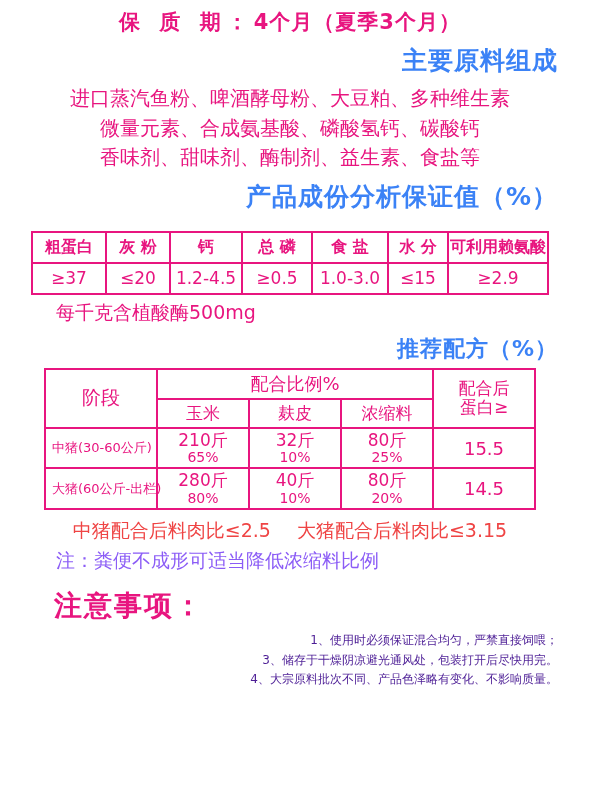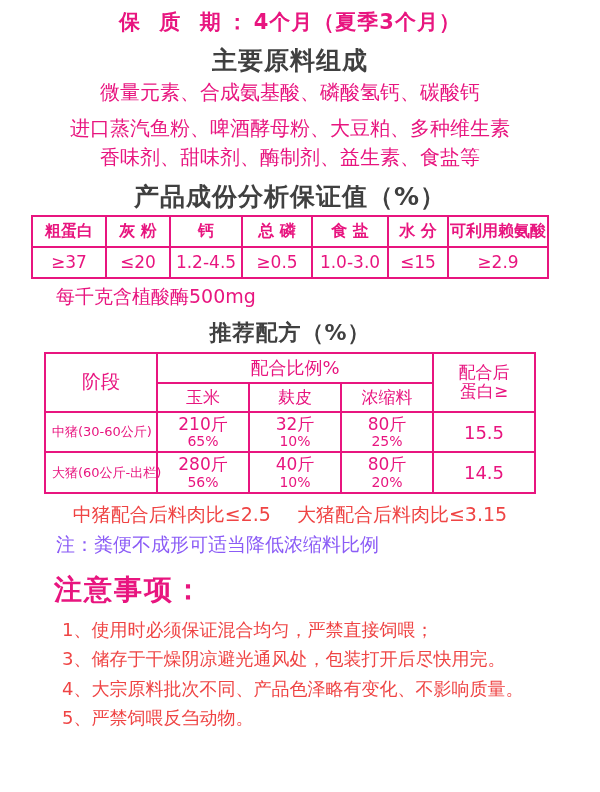--- a/index.html
+++ b/index.html
@@ -32,24 +32,24 @@
     padding-top: 8px;
     color: #e8157f;
     white-space: nowrap;
   }
   .shelf-line .sp {
     letter-spacing: 6px;
   }
 
   
   .heading {
-    text-align: center;
+    text-align: right;
     font-size: 25px;
     font-weight: bold;
-    color: #404040;
+    color: #3b82f6;
     margin-top: 8px;
     letter-spacing: 1px;
   }
   .heading.small {
     font-size: 22px;
   }
 
   
   .ingredients {
     text-align: center;
@@ -60,21 +60,21 @@
     white-space: nowrap;
   }
 
   
   table {
     border-collapse: collapse;
     margin: 0 auto;
     color: #e8157f;
   }
   .t1 {
-    margin-top: 2px;
+    margin-top: 18px;
     width: 516px;
     table-layout: fixed;
   }
   .t1 td {
     border: 2px solid #e8157f;
     text-align: center;
     font-size: 16px;
     height: 27px;
     padding: 1px 0;
     font-weight: bold;
@@ -150,38 +150,39 @@
     font-weight: bold;
     color: #e8157f;
     padding-left: 32px;
     letter-spacing: 2px;
   }
   .notice-list {
     margin-top: 6px;
     padding-left: 40px;
   }
   .notice-item {
-    font-size: 18px;
-    color: #ef4444;
+    font-size: 12px;
+    color: #4c1d95;
     line-height: 1.62;
     white-space: nowrap;
+    text-align: right;
   }
 </style>
 </head>
 <body>
 
 <div class="page">
 
   <div class="shelf-line">
     <span class="sp">保 质 期：</span><span>4个月（夏季3个月）</span>
   </div>
 
   <div class="heading">主要原料组成</div>
+  <div class="ingredients">进口蒸汽鱼粉、啤酒酵母粉、大豆粕、多种维生素</div>
   <div class="ingredients" style="margin-top:2px">微量元素、合成氨基酸、磷酸氢钙、碳酸钙</div>
-  <div class="ingredients">进口蒸汽鱼粉、啤酒酵母粉、大豆粕、多种维生素</div>
   <div class="ingredients" style="margin-top:2px">香味剂、甜味剂、酶制剂、益生素、食盐等</div>
 
   <div class="heading">产品成份分析保证值（%）</div>
 
   <table class="t1">
     <colgroup>
       <col style="width:74px">
         <col style="width:64px">
         <col style="width:72px">
       <col style="width:70px">
@@ -259,21 +260,21 @@
           <span class="small">25%</span>
         </span>
       </td>
       <td class="protein">15.5</td>
     </tr>
     <tr>
       <td class="stage">大猪(60公斤-出栏)</td>
       <td>
         <span class="cell2">
           <span class="big">280斤</span>
-          <span class="small">56%</span>
+          <span class="small">80%</span>
         </span>
       </td>
       <td>
         <span class="cell2">
           <span class="big">40斤</span>
           <span class="small">10%</span>
         </span>
       </td>
       <td>
         <span class="cell2">
@@ -290,16 +291,15 @@
     <span>中猪配合后料肉比≤2.5</span><span class="gap"></span><span>大猪配合后料肉比≤3.15</span>
   </div>
 
   <div class="sub-note">注：粪便不成形可适当降低浓缩料比例</div>
 
   <div class="notice-title">注意事项：</div>
   <div class="notice-list">
     <div class="notice-item">1、使用时必须保证混合均匀，严禁直接饲喂；</div>
     <div class="notice-item">3、储存于干燥阴凉避光通风处，包装打开后尽快用完。</div>
     <div class="notice-item">4、大宗原料批次不同、产品色泽略有变化、不影响质量。</div>
-    <div class="notice-item">5、严禁饲喂反刍动物。</div>
   </div>
 
 </div>
 
 </body></html>

